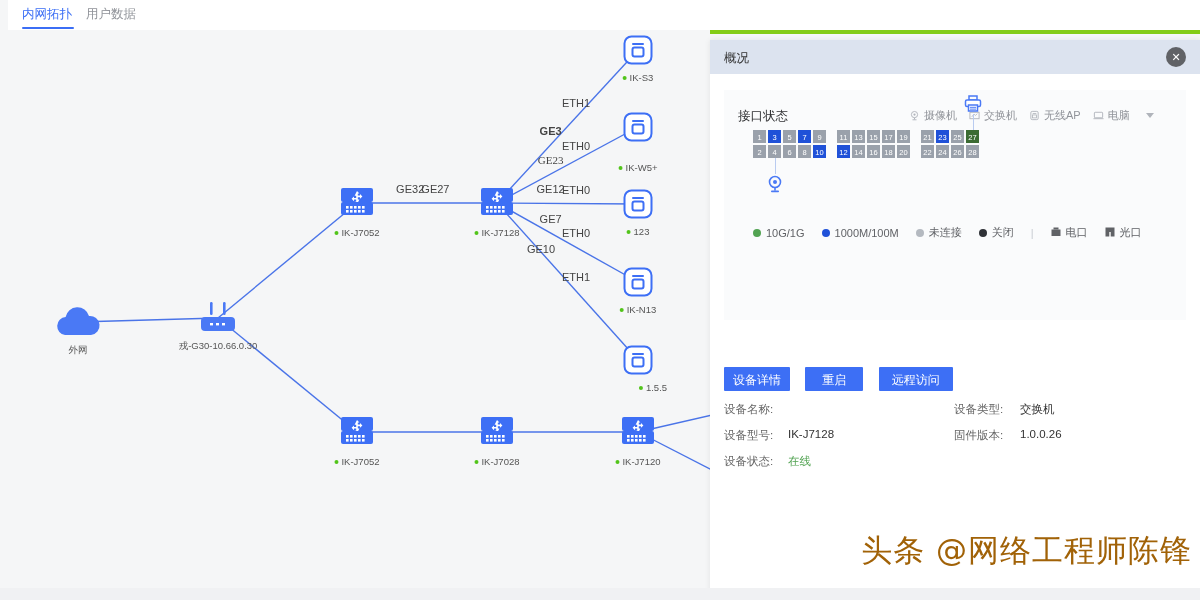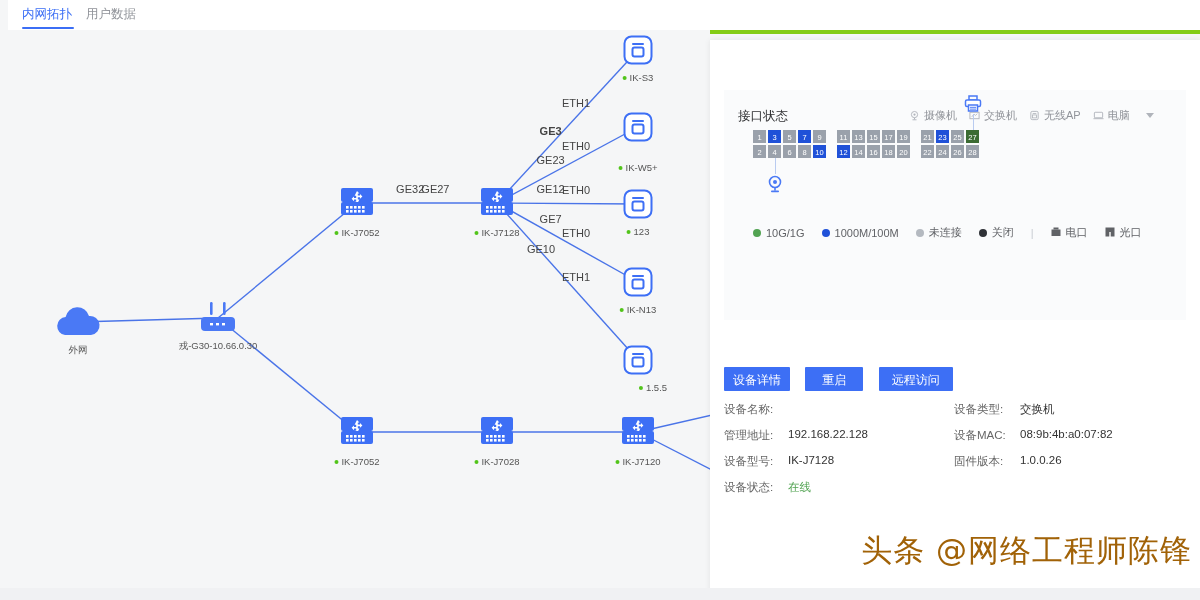--- a/index.html
+++ b/index.html
@@ -358,32 +358,36 @@
           </g>
         </svg>
       </div>
       <div class="node-label" style="left: 638px; top: 426px;"><span class="dot"></span>IK-J7120</div>
     </div>
   <div id="edgelabel-layer">
       <div class="edge-label" style="left: 410.2px; top: 153px;">GE32</div>
       <div class="edge-label" style="left: 435.4px; top: 153px;">GE27</div>
       <div class="edge-label" style="left: 550.58px; top: 94.86px; font-weight: bold;">GE3</div>
       <div class="edge-label" style="left: 575.96px; top: 67.32px;">ETH1</div>
-      <div class="edge-label" style="left: 550.58px; top: 124.12px;">GE23</div>
+      <div class="edge-label" style="left: 550.58px; top: 124.12px; font-family: Liberation Serif, serif;">GE23</div>
       <div class="edge-label" style="left: 575.96px; top: 110.44px;">ETH0</div>
       <div class="edge-label" style="left: 550.58px; top: 153.38px;">GE12</div>
       <div class="edge-label" style="left: 575.96px; top: 153.56px;">ETH0</div>
       <div class="edge-label" style="left: 550.58px; top: 183.02px;">GE7</div>
       <div class="edge-label" style="left: 575.96px; top: 197.24px;">ETH0</div>
       <div class="edge-label" style="left: 541px; top: 212.66px;">GE10</div>
       <div class="edge-label" style="left: 575.96px; top: 240.92px;">ETH1</div>
     </div>
 </div>
 
 <div id="panel">
+  <div id="panel-header">
+    <div id="panel-title">概况</div>
+    <div id="panel-close">✕</div>
+  </div>
 
   <div id="iface-card">
     <div id="iface-title">接口状态</div>
 
     <div id="iface-legend-top">
       <span class="it">
         <svg class="mini-ico" viewBox="0 0 12 12">
           <circle cx="6" cy="5" r="3.4" fill="none" stroke="#b0b4bb" stroke-width="1"></circle>
           <circle cx="6" cy="5" r="1.2" fill="#b0b4bb"></circle>
           <rect x="5.4" y="8.4" width="1.2" height="1.8" fill="#b0b4bb"></rect>
@@ -475,26 +479,20 @@
   </div>
 
   <div id="info">
       <div class="inforow">
         <div class="infolabel c1-l">设备名称:</div>
         <div class="infoval c1-v"></div>
         <div class="infolabel c2-l">设备类型:</div>
         <div class="infoval c2-v">交换机</div>
       </div>
       <div class="inforow">
-        <div class="infolabel c1-l">管理地址:</div>
-        <div class="infoval c1-v">192.168.22.128</div>
-        <div class="infolabel c2-l">设备MAC:</div>
-        <div class="infoval c2-v">08:9b:4b:a0:07:82</div>
-      </div>
-      <div class="inforow">
         <div class="infolabel c1-l">设备型号:</div>
         <div class="infoval c1-v">IK-J7128</div>
         <div class="infolabel c2-l">固件版本:</div>
         <div class="infoval c2-v">1.0.0.26</div>
       </div>
       <div class="inforow">
         <div class="infolabel c1-l">设备状态:</div>
         <div class="infoval c1-v online">在线</div>
       </div>
     </div>

